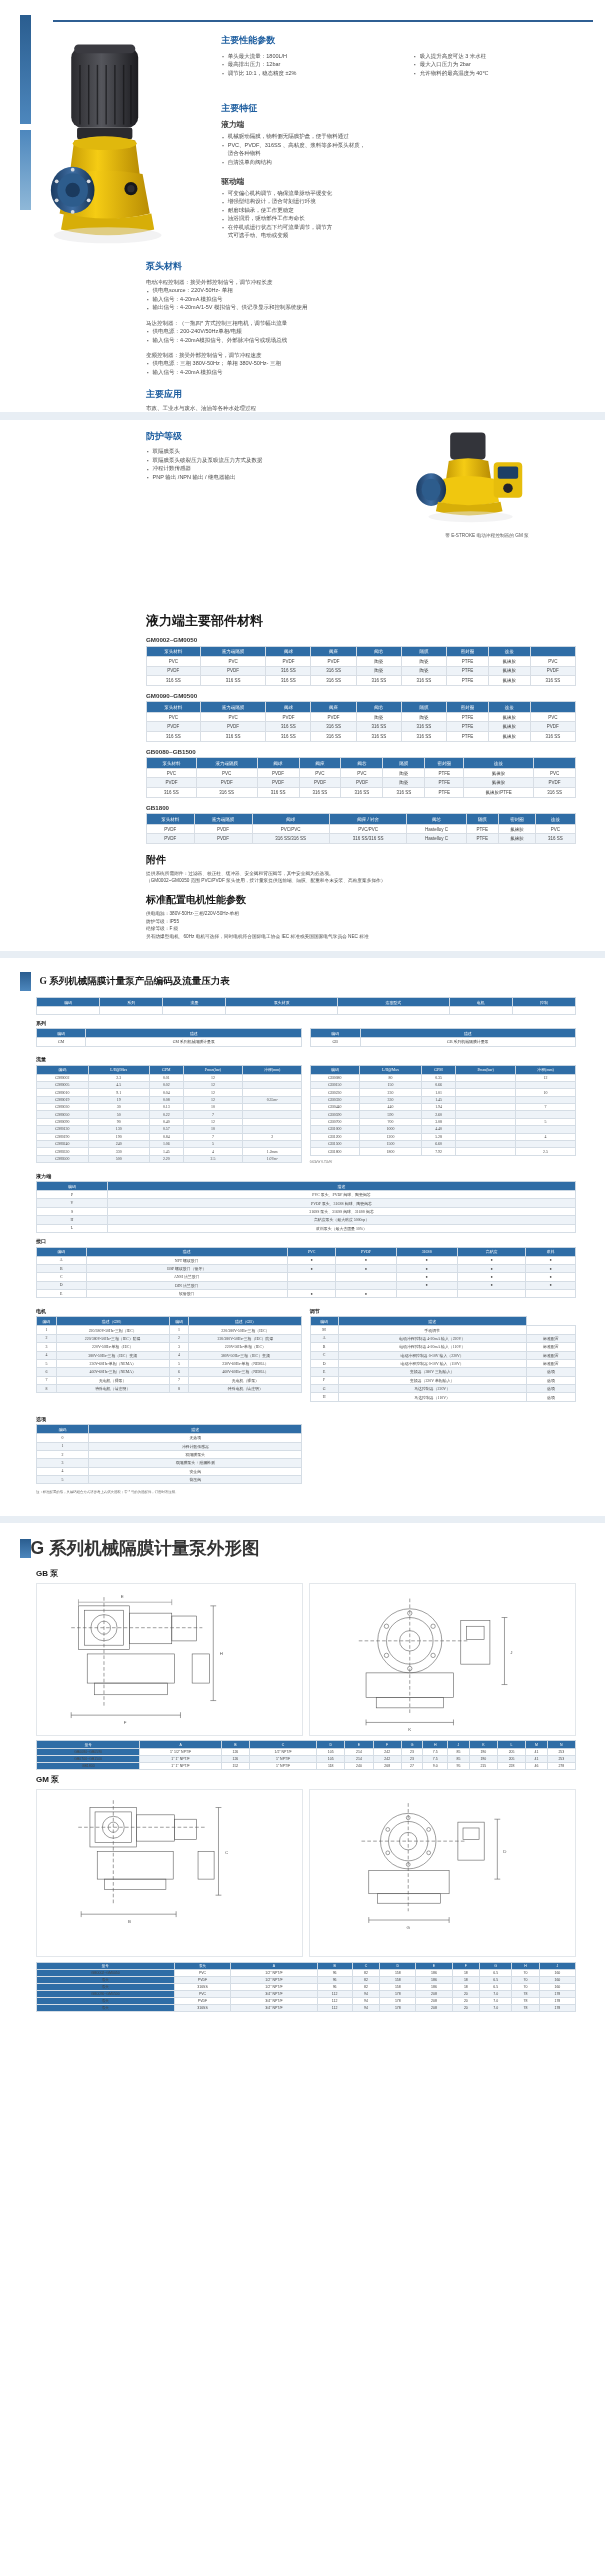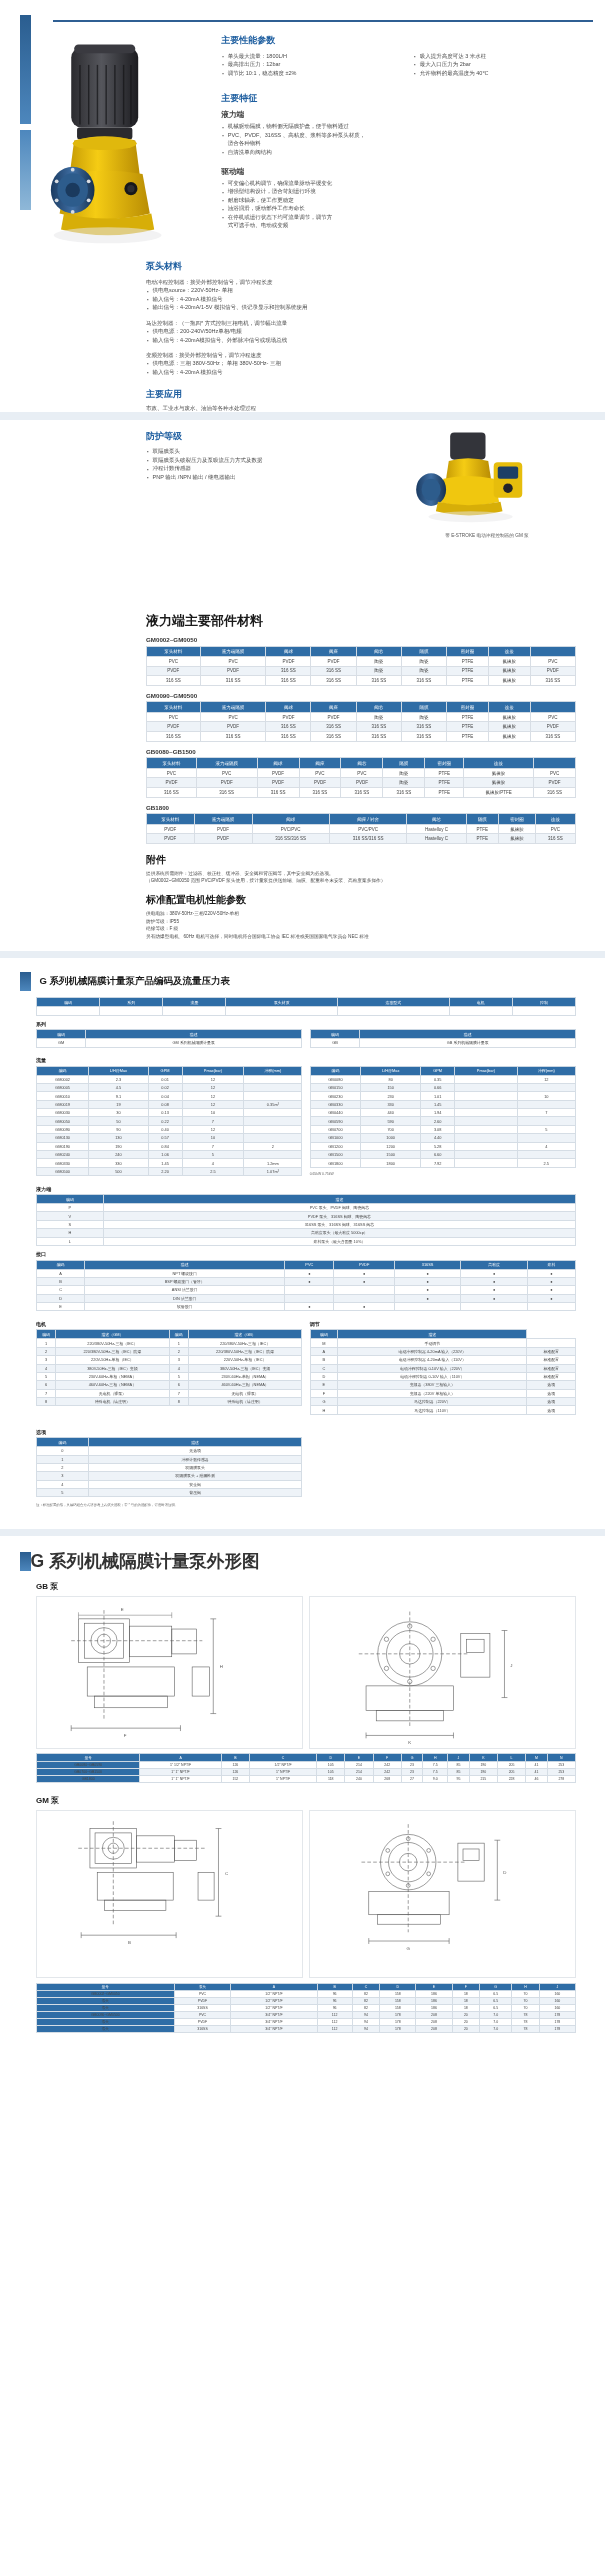--- a/index.html
+++ b/index.html
@@ -55,21 +55,21 @@
   table.mat tr.alt td { background: #eef3f8; }
 
   
   .notes { margin: 8.8px 29px 0 146px; }
   .notes h4 { font-size: 10px; font-weight: bold; color: #1a1a1a; margin: 8.8px 0 2.9px; }
   .notes p { font-size: 4.7px; line-height: 1.6; color: #4a4a4a; }
   .notes ul { list-style: none; }
   .notes ul li { font-size: 4.7px; line-height: 1.6; color: #4a4a4a; }
 
   
-  .coding { margin-top: 7.3px; padding: 7.3px 0 11.7px; }
+  .coding { margin-top: 7.3px; padding: 7.3px 0 11.7px; font-family: Liberation Serif, serif; }
   .coding-head { display: flex; align-items: center; margin: 0 0 5.8px 0; }
   .coding-bar { width: 10.2px; height: 19px; background: linear-gradient(#2a5d8f,#4d87bd);
                 margin-left: 20.4px; }
   .coding h2.big { font-size: 9.5px; font-weight: bold; color: #1a1a1a; margin-left: 8.8px; }
   .coding-inner { margin: 0 29px 0 36px; }
 
   table.code { width: 100%; border-collapse: collapse; font-size: 3.9px; margin-bottom: 4.4px; }
   table.code th { background: #2f6da6; color: #fff; font-weight: normal;
                   border: 0.7px solid #c9d6e2; padding: 1.5px 0.7px; text-align: center; }
   table.code td { border: 0.7px solid #d5dde5; padding: 1.2px 0.7px; text-align: center; color: #444; }
@@ -174,21 +174,21 @@
             <li>最高排出压力：12bar</li>
             <li>调节比 10:1，稳态精度 ±2%</li>
           </ul>
           <ul class="bul">
             <li>吸入提升高度可达 3 米水柱</li>
             <li>最大入口压力为 2bar</li>
             <li>允许物料的最高温度为 40℃</li>
           </ul>
         </div>
 
-        <h2 class="sec" style="margin-top:15px">主要特征</h2>
+        <h2 class="sec" style="margin-top:25px">主要特征</h2>
         <h3 class="sub">液力端</h3>
         <ul class="bul">
           <li>机械驱动隔膜，物料侧无隔膜护盘，便于物料通过</li>
           <li>PVC、PVDF、316SS 、高粘度、浆料等多种泵头材质，</li>
           <li class="cont">适合各种物料</li>
           <li>自清洗单向阀结构</li>
         </ul>
 
         <h3 class="sub" style="margin-top:10.2px">驱动端</h3>
         <ul class="bul">
@@ -1147,21 +1147,21 @@
                 <td>95</td>
                 <td>215</td>
                 <td>228</td>
                 <td>46</td>
                 <td>278</td>
               </tr>
             </tbody>
         </table>
       </div>
 
-      <div class="dim-label" style="margin-top:12px">GM 泵</div>
+      <div class="dim-label" style="margin-top:4px">GM 泵</div>
 
       <div style="display:flex;gap:5.8px;align-items:flex-start">
         <div style="flex:1" class="dwg tall">
           <svg viewBox="0 0 330 230" width="100%" height="168" aria-hidden="true">
             <g stroke="#5a5a5a" fill="none" stroke-width=".8">
               <rect x="56" y="24" width="64" height="54"></rect>
               <rect x="63" y="30" width="50" height="42"></rect>
               <circle cx="88" cy="51" r="15"></circle>
                 <circle cx="88" cy="51" r="7"></circle>
               <rect x="120" y="34" width="52" height="36"></rect>

